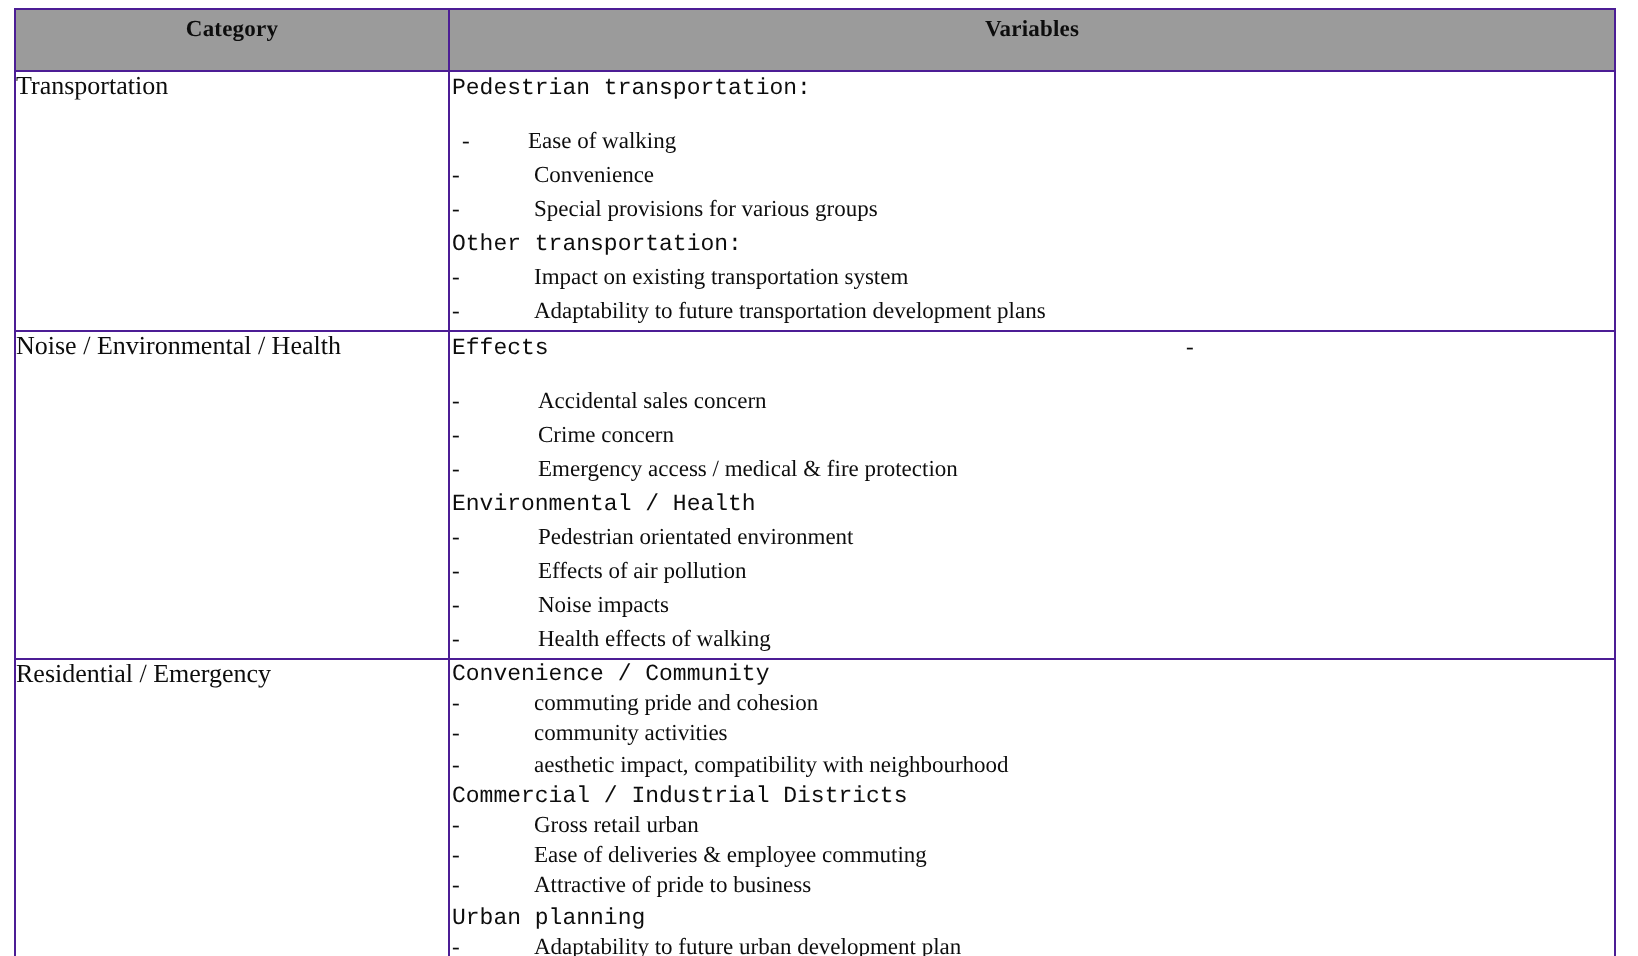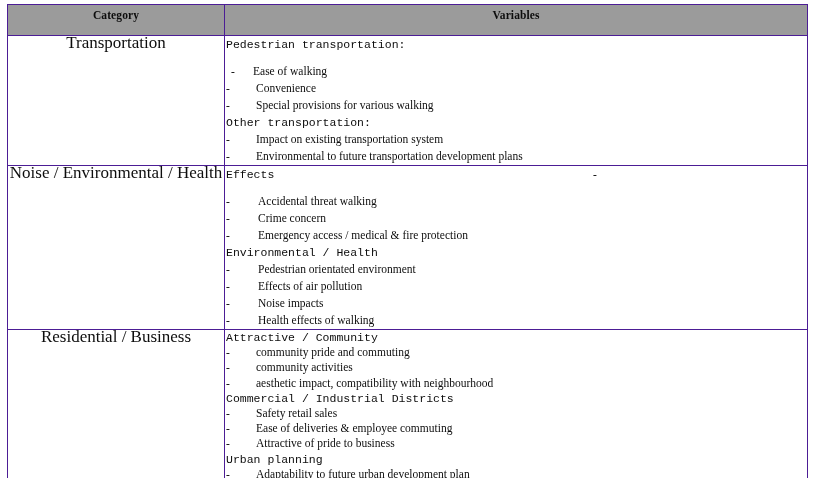--- a/index.html
+++ b/index.html
@@ -52,22 +52,21 @@
     font-size: 11.5px;
     line-height: 13px;
     height: 22px;
     padding: 4px 2px 4px 2px;
     letter-spacing: 0.1px;
   }
 
   
   td.category-cell {
     vertical-align: middle;
-    text-align: center;
-    font-size: 17px;
+    font-size: 13px;
     line-height: 14px;
     padding: 2px 4px;
   }
 
   
   td.variables-cell {
     padding: 5px 4px 6px 4px;
     font-size: 11.5px;
     position: relative;
   }
@@ -90,20 +89,21 @@
     white-space: pre;
   }
 
   .bullet-dash {
     display: inline-block;
     text-align: left;
   }
 
   .bullet-text {
     display: inline-block;
+    margin-left: 11px;
   }
 
   .spacer-line {
     display: block;
     padding: 0;
     margin: 0;
   }
 
   
   .row-transportation .group-heading { line-height: 17px; }
@@ -153,61 +153,61 @@
 
     <tbody id="table-body">
         <tr class="data-row row-transportation">
           <td class="category-cell"><span>Transportation</span></td>
           <td class="variables-cell">
             <div class="var-block">
               <span class="group-heading">Pedestrian transportation:</span>
               <span class="spacer-line"></span>
               <span class="bullet-line first-bullet"><span class="bullet-dash">-</span><span class="bullet-text">Ease of walking</span></span>
               <span class="bullet-line"><span class="bullet-dash">-</span><span class="bullet-text">Convenience</span></span>
-              <span class="bullet-line"><span class="bullet-dash">-</span><span class="bullet-text">Special provisions for various walking</span></span>
+              <span class="bullet-line"><span class="bullet-dash">-</span><span class="bullet-text">Special provisions for various groups</span></span>
             </div>
             <div class="var-block">
               <span class="group-heading">Other transportation:</span>
               <span class="bullet-line"><span class="bullet-dash">-</span><span class="bullet-text">Impact on existing transportation system</span></span>
-              <span class="bullet-line"><span class="bullet-dash">-</span><span class="bullet-text">Environmental to future transportation development plans</span></span>
+              <span class="bullet-line"><span class="bullet-dash">-</span><span class="bullet-text">Adaptability to future transportation development plans</span></span>
             </div>
           </td>
         </tr>
         <tr class="data-row row-safety">
           <td class="category-cell"><span>Noise / Environmental / Health</span></td>
           <td class="variables-cell">
             <div class="var-block">
               <span class="group-heading">Effects</span>
               <span class="stray-dash">-</span>
               <span class="spacer-line"></span>
-              <span class="bullet-line"><span class="bullet-dash">-</span><span class="bullet-text">Accidental threat walking</span></span>
+              <span class="bullet-line"><span class="bullet-dash">-</span><span class="bullet-text">Accidental sales concern</span></span>
               <span class="bullet-line"><span class="bullet-dash">-</span><span class="bullet-text">Crime concern</span></span>
               <span class="bullet-line"><span class="bullet-dash">-</span><span class="bullet-text">Emergency access / medical &amp; fire protection</span></span>
             </div>
             <div class="var-block">
               <span class="group-heading">Environmental / Health</span>
               <span class="bullet-line"><span class="bullet-dash">-</span><span class="bullet-text">Pedestrian orientated environment</span></span>
               <span class="bullet-line"><span class="bullet-dash">-</span><span class="bullet-text">Effects of air pollution</span></span>
               <span class="bullet-line"><span class="bullet-dash">-</span><span class="bullet-text">Noise impacts</span></span>
               <span class="bullet-line"><span class="bullet-dash">-</span><span class="bullet-text">Health effects of walking</span></span>
             </div>
           </td>
         </tr>
         <tr class="data-row row-residential">
-          <td class="category-cell"><span>Residential / Business</span></td>
+          <td class="category-cell"><span>Residential / Emergency</span></td>
           <td class="variables-cell">
             <div class="var-block">
-              <span class="group-heading">Attractive / Community</span>
-              <span class="bullet-line"><span class="bullet-dash">-</span><span class="bullet-text">community pride and commuting</span></span>
+              <span class="group-heading">Convenience / Community</span>
+              <span class="bullet-line"><span class="bullet-dash">-</span><span class="bullet-text">commuting pride and cohesion</span></span>
               <span class="bullet-line"><span class="bullet-dash">-</span><span class="bullet-text">community activities</span></span>
               <span class="bullet-line"><span class="bullet-dash">-</span><span class="bullet-text">aesthetic impact, compatibility with neighbourhood</span></span>
             </div>
             <div class="var-block">
               <span class="group-heading">Commercial / Industrial Districts</span>
-              <span class="bullet-line"><span class="bullet-dash">-</span><span class="bullet-text">Safety retail sales</span></span>
+              <span class="bullet-line"><span class="bullet-dash">-</span><span class="bullet-text">Gross retail urban</span></span>
               <span class="bullet-line"><span class="bullet-dash">-</span><span class="bullet-text">Ease of deliveries &amp; employee commuting</span></span>
               <span class="bullet-line"><span class="bullet-dash">-</span><span class="bullet-text">Attractive of pride to business</span></span>
             </div>
             <div class="var-block">
               <span class="group-heading">Urban planning</span>
               <span class="bullet-line"><span class="bullet-dash">-</span><span class="bullet-text">Adaptability to future urban development plan</span></span>
             </div>
           </td>
         </tr>
       </tbody>

